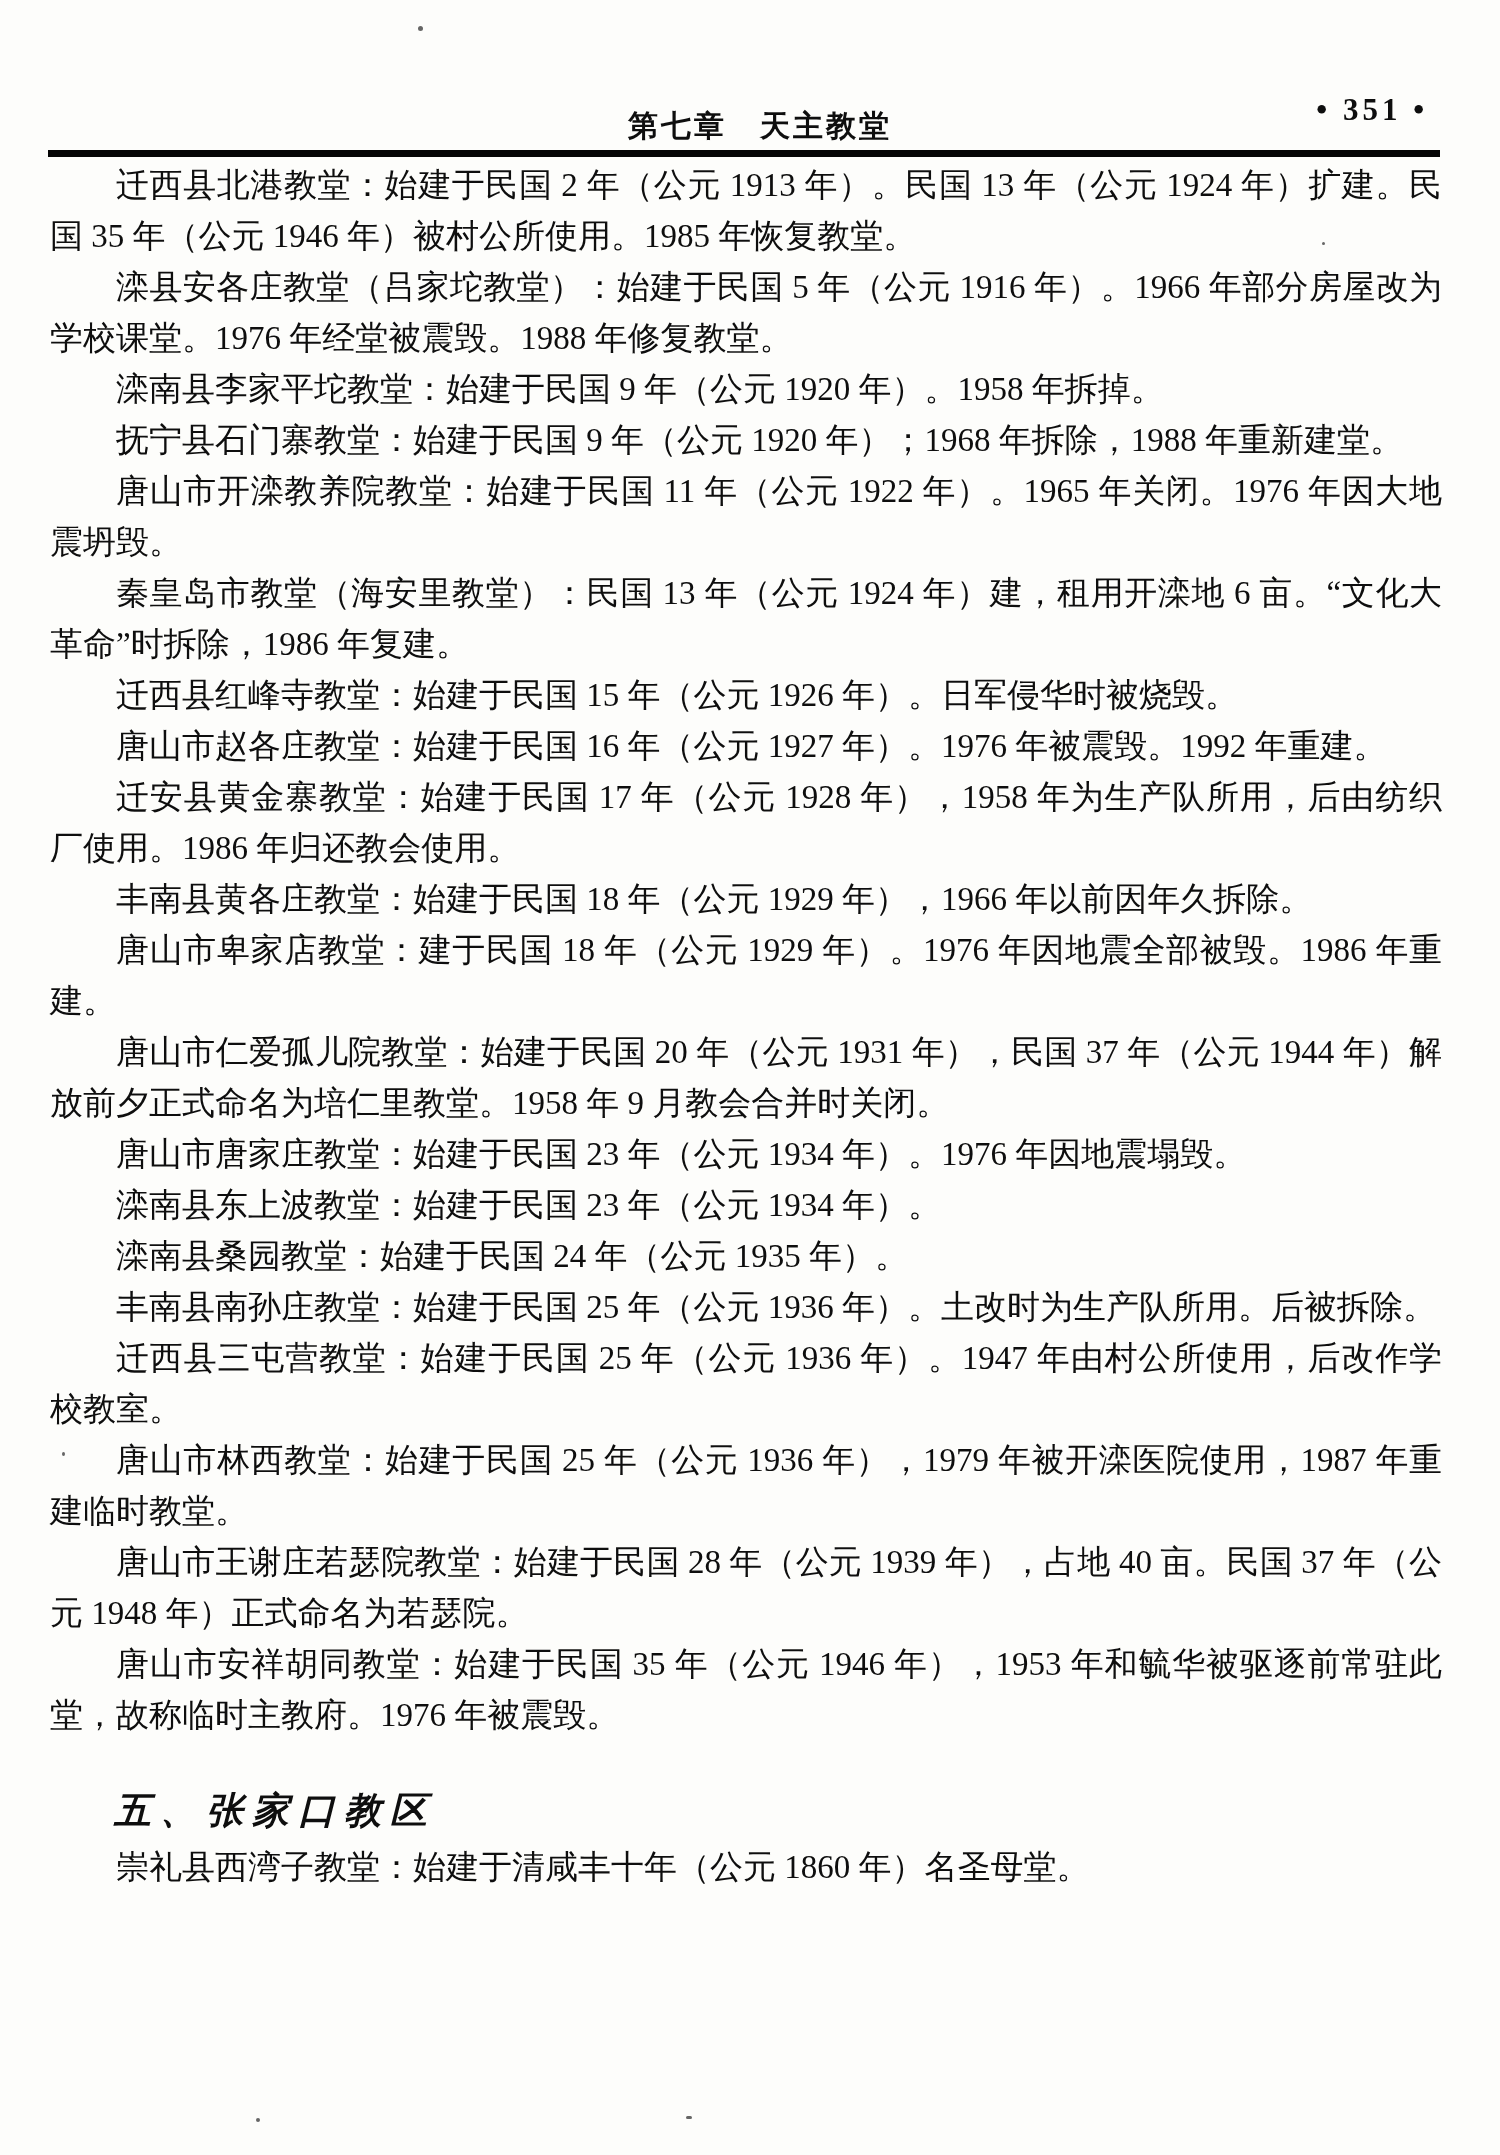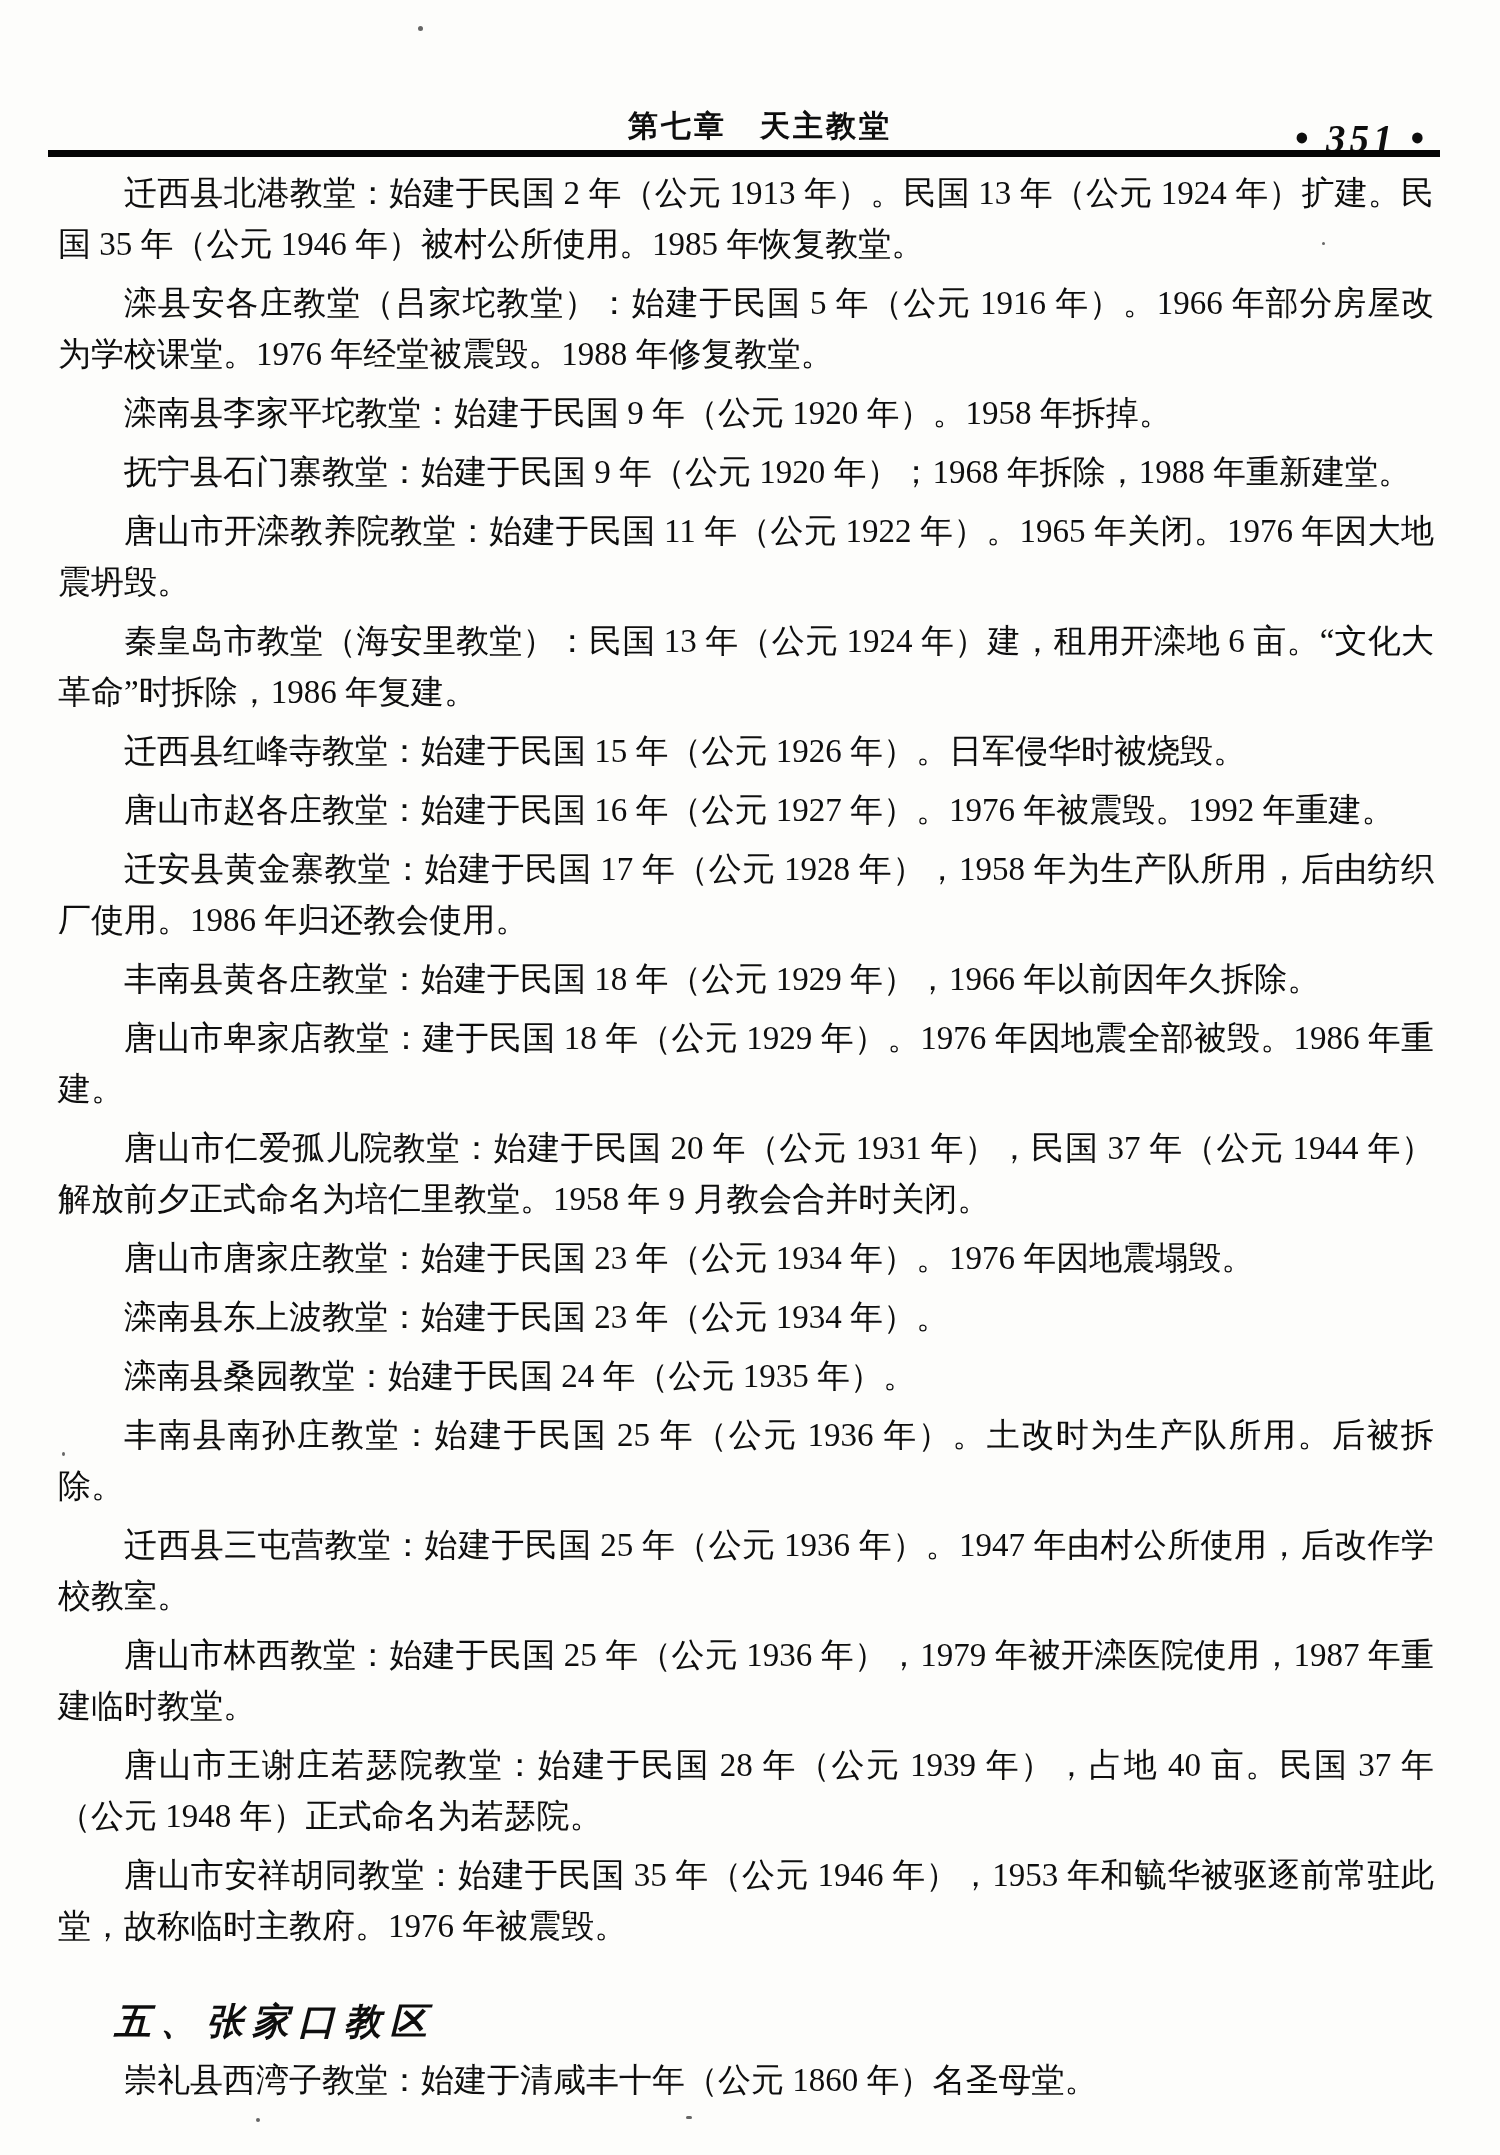--- a/index.html
+++ b/index.html
@@ -10,33 +10,33 @@
   }
   .page{
     position:relative;width:1500px;height:2155px;
     background:#fdfdfb;color:#0e0e0e;overflow:hidden;padding-left:20px;
   }
   .chapter-title{
     position:absolute;top:106px;left:0;width:100%;
     text-align:center;font-size:30px;font-weight:700;letter-spacing:3px;
   }
   .page-number{
-    position:absolute;top:116px;right:92px;
-    font-size:39px;font-weight:700;letter-spacing:4px;white-space:nowrap;font-style:italic;
+    position:absolute;top:92px;right:92px;
+    font-size:31px;font-weight:700;letter-spacing:4px;white-space:nowrap;
   }
   .head-rule{
     position:absolute;top:150px;left:48px;width:1392px;height:7px;
     background:#050505;
   }
   .body-text{
     position:absolute;top:160px;left:50px;width:1392px;
     font-size:33px;line-height:51px;text-align:justify;
     text-justify:inter-character;
   }
-  .para{margin:8px;text-indent:2em;}
+  .para{margin:0;text-indent:2em;}
   .section-heading{
     margin:44px 0 6px 64px;
     font-size:37px;font-weight:700;font-style:italic;
     letter-spacing:9px;line-height:51px;
   }
   .speck{position:absolute;background:#333;border-radius:50%;opacity:.75;}
 </style>
 </head>
 <body>
 

